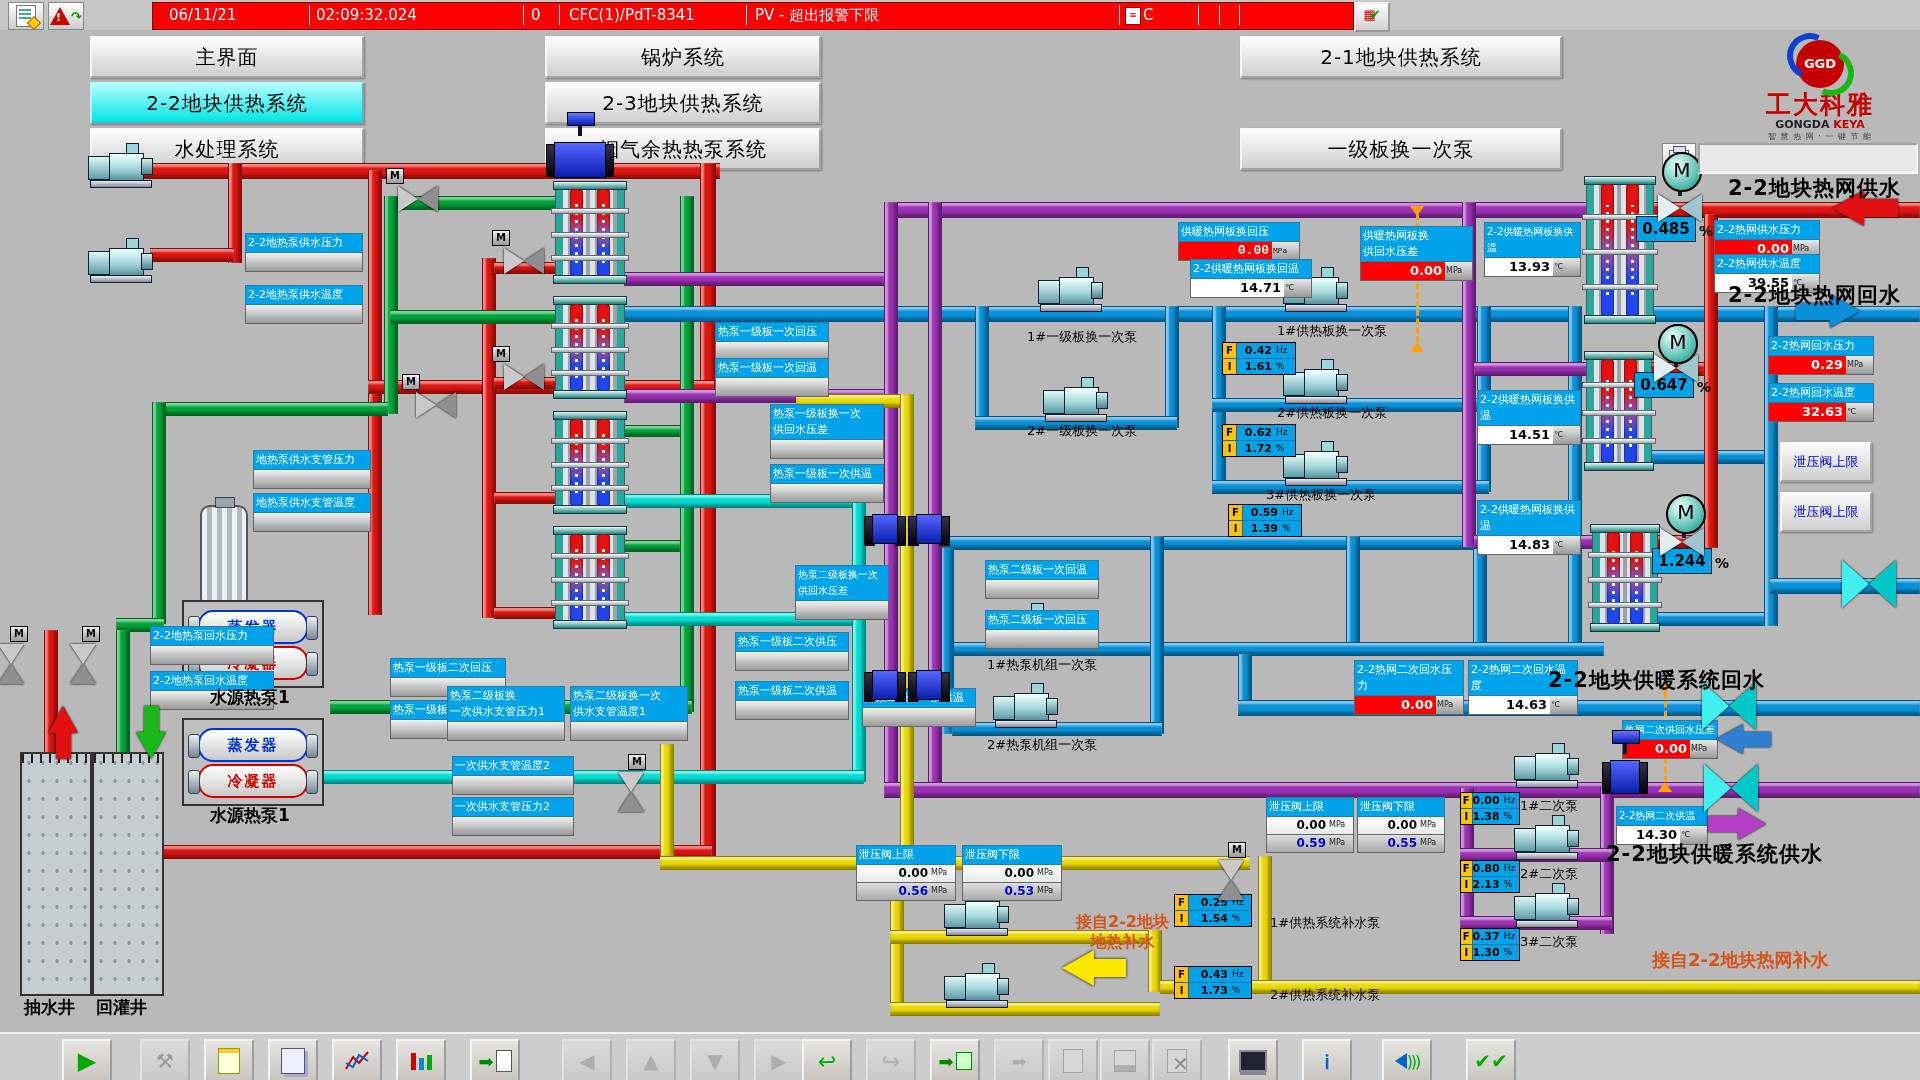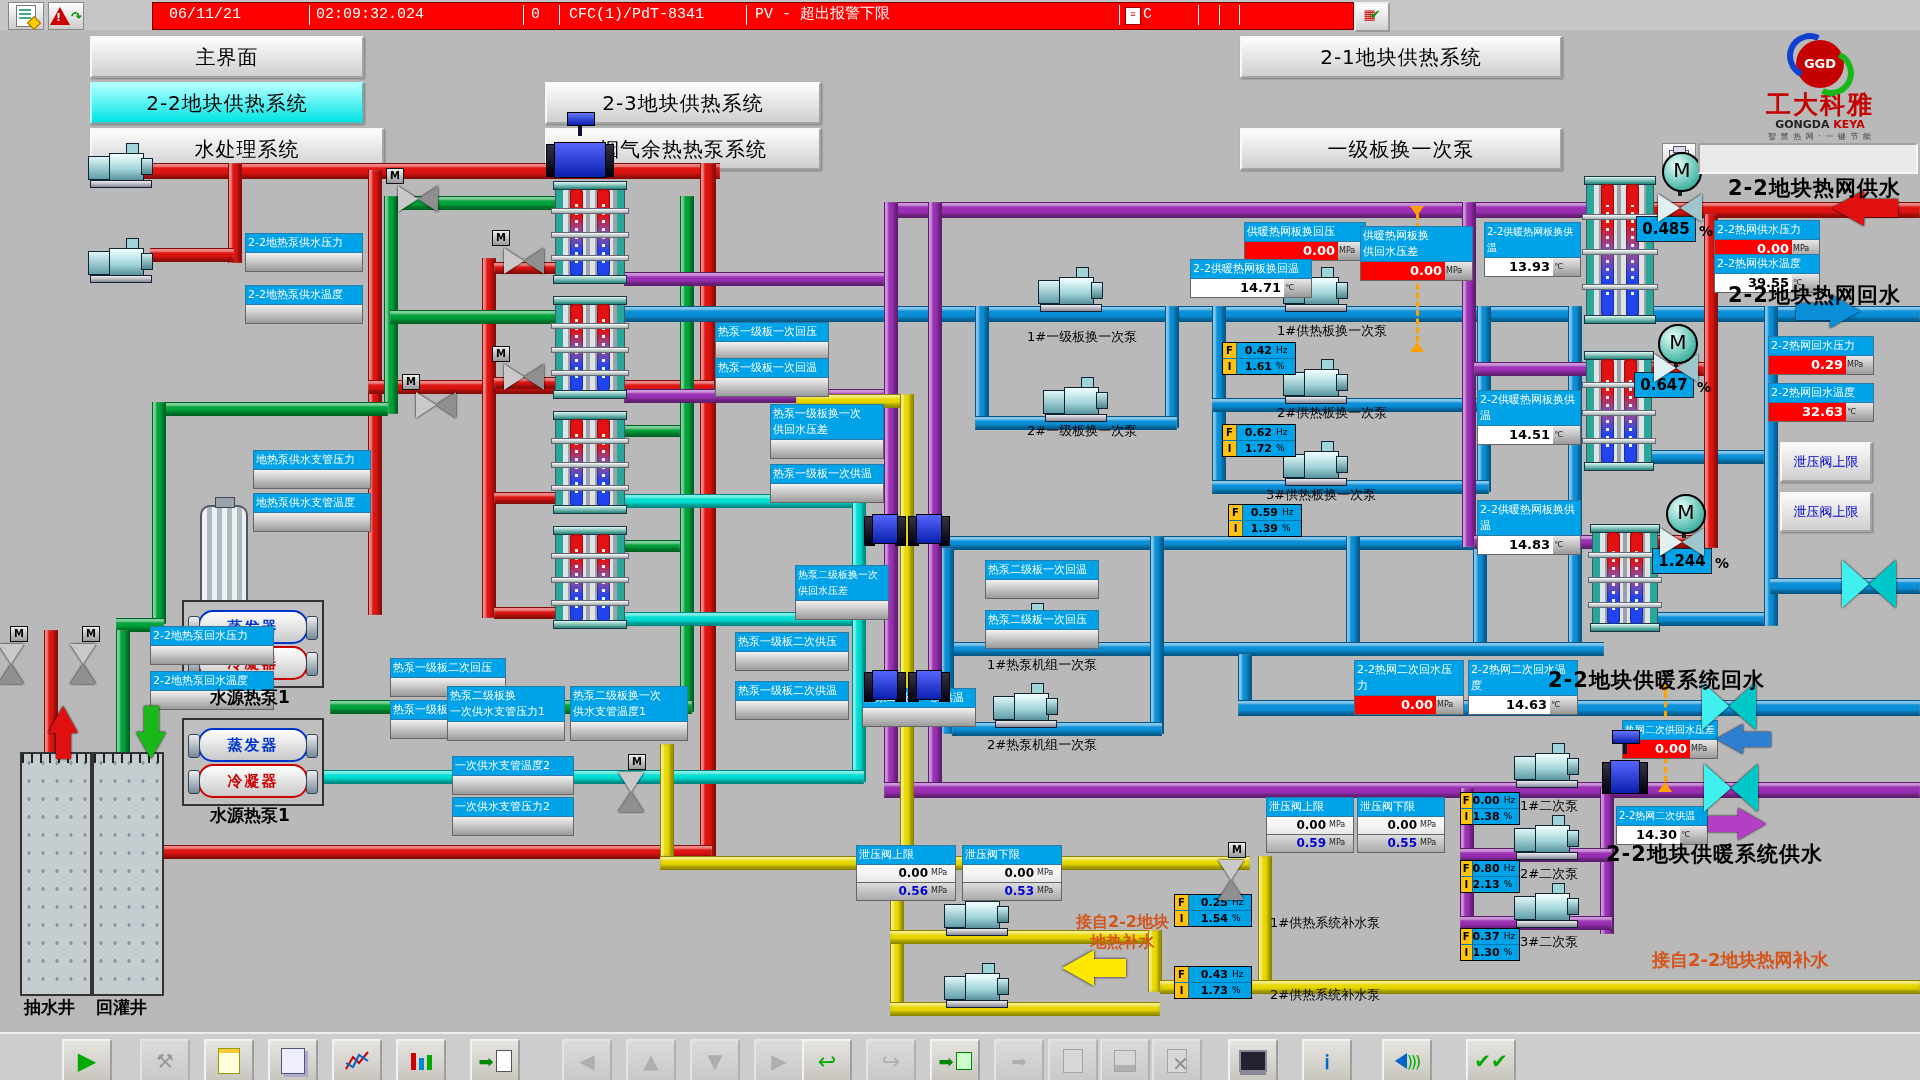--- a/index.html
+++ b/index.html
@@ -2,21 +2,21 @@
 <html><head>
 <meta charset="utf-8">
 <style>
   html,body{margin:0;padding:0;background:#777;}
   #screen{position:relative;width:1920px;height:1080px;background:#b9b9b9;overflow:hidden;
           font-family:"DejaVu Sans",sans-serif;-webkit-font-smoothing:antialiased;}
   
   #titlebar{position:absolute;left:0;top:0;width:1920px;height:30px;background:#c6c6c6;}
   .tb-icon{position:absolute;top:2px;width:34px;height:26px;border:1px solid #888;background:linear-gradient(#fff,#ccc);display:flex;align-items:center;justify-content:center;font-size:15px;}
   #alarmbar{position:absolute;left:152px;top:2px;width:1200px;height:26px;background:#f00;border:1px solid #7a0000;color:#fff;font-size:15px;}
-  .al-cell{position:absolute;top:0;height:24px;line-height:24px;white-space:nowrap;overflow:hidden;font-family:Liberation Mono, monospace;}
+  .al-cell{position:absolute;top:0;height:24px;line-height:24px;white-space:nowrap;overflow:hidden;}
   .al-sep{position:absolute;top:2px;width:1px;height:20px;background:#fff;}
   #ackbtn{position:absolute;left:1354px;top:2px;width:32px;height:26px;border:2px outset #eee;background:linear-gradient(#fff,#d0d0d0);font-size:13px;text-align:center;line-height:22px;}
   #clockbox{position:absolute;left:1392px;top:2px;width:524px;height:26px;background:#d6d6d6;border:2px inset #f8f8f8;color:#000;font-size:16px;line-height:22px;padding-left:8px;box-sizing:border-box;}
   
   .navbtn{position:absolute;height:38px;border:2px outset #f8f8f8;background:linear-gradient(#fdfdfd,#cfcfcf);
           font-size:20px;color:#000;display:flex;align-items:center;justify-content:center;letter-spacing:1px;cursor:pointer;box-shadow:1px 1px 2px rgba(0,0,0,.35);}
   .navbtn.active{background:linear-gradient(#b4ffff,#00e4e4);border-color:#aff;}
   
   #logo{position:absolute;left:1745px;top:36px;width:150px;height:106px;text-align:center;}
   #logo .mark{position:relative;width:56px;height:56px;margin:0 auto;}
@@ -513,21 +513,21 @@
         <div class="s-val"></div>
       </div>
       <div class="sensor" style="left: 452px; top: 756px; width: 122px;">
         <div class="s-label">一次供水支管温度2</div>
         <div class="s-val"></div>
       </div>
       <div class="sensor" style="left: 452px; top: 797px; width: 122px;">
         <div class="s-label">一次供水支管压力2</div>
         <div class="s-val"></div>
       </div>
-      <div class="sensor" style="left: 1244px; top: 222px; width: 122px;">
+      <div class="sensor" style="left: 1178px; top: 222px; width: 122px; font-family: Liberation Mono, monospace;">
         <div class="s-label">供暖热网板换回压</div>
         <div class="s-val">
           <div class="s-v red">0.00</div>
           <div class="s-u">MPa</div>
         </div>
       </div>
       <div class="sensor" style="left: 1190px; top: 259px; width: 122px;">
         <div class="s-label">2-2供暖热网板换回温</div>
         <div class="s-val">
           <div class="s-v white">14.71</div>
@@ -1002,30 +1002,33 @@
         <div style="width:0;height:0;border-top:8px solid transparent;border-bottom:8px solid transparent;border-right:12px solid #06c"></div>
         <span style="color:#0a0;font-size:16px;letter-spacing:-2px">)))</span>
       </div>
       <div class="toolbtn" style="left: 1466px;">
         <span style="color:#0a0;font-size:20px;font-weight:bold">✔✔</span>
       </div>
     </div>
 <div class="navbtn" style="left: 90px; top: 36px; width: 270px;">
       <span>主界面</span>
     </div>
+    <div class="navbtn" style="left: 545px; top: 36px; width: 272px;">
+      <span>锅炉系统</span>
+    </div>
     <div class="navbtn" style="left: 1240px; top: 36px; width: 318px;">
       <span>2-1地块供热系统</span>
     </div>
     <div class="navbtn active" style="left: 90px; top: 82px; width: 270px;">
       <span>2-2地块供热系统</span>
     </div>
     <div class="navbtn" style="left: 545px; top: 82px; width: 272px;">
       <span>2-3地块供热系统</span>
     </div>
-    <div class="navbtn" style="left: 90px; top: 128px; width: 270px; padding-left: 20px;">
+    <div class="navbtn" style="left: 90px; top: 128px; width: 270px;">
       <span>水处理系统</span>
     </div>
     <div class="navbtn" style="left: 545px; top: 128px; width: 272px;">
       <span>烟气余热热泵系统</span>
     </div>
     <div class="navbtn" style="left: 1240px; top: 128px; width: 318px;">
       <span>一级板换一次泵</span>
     </div>
   </div>
 

